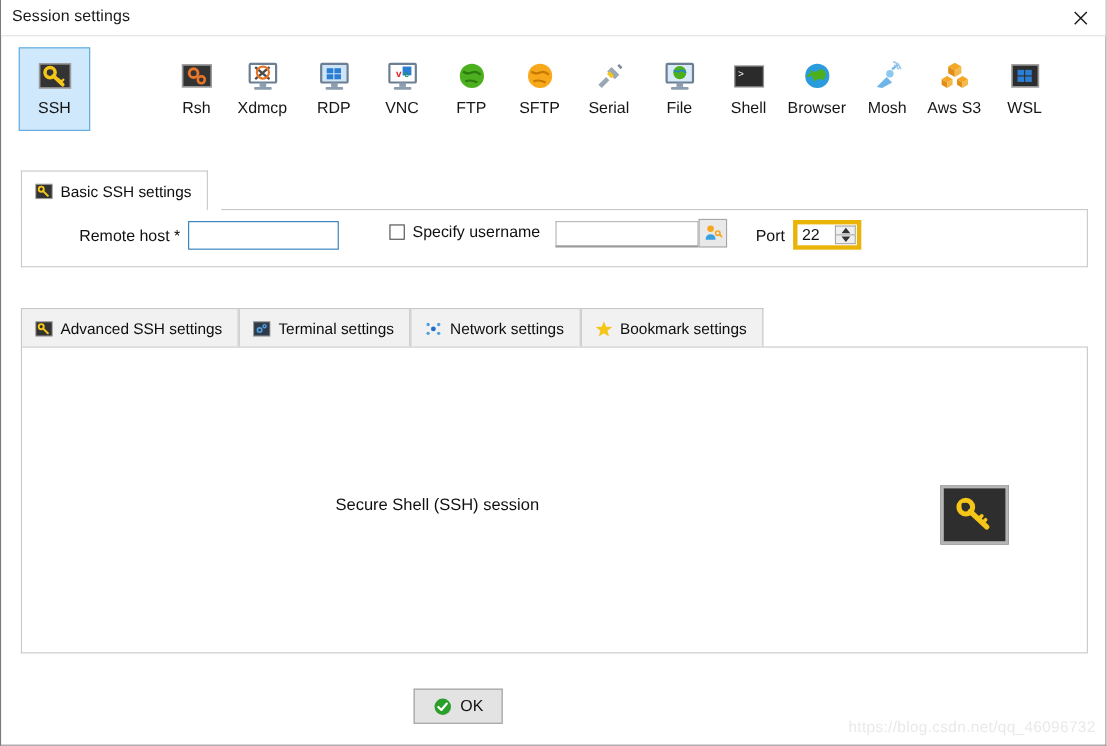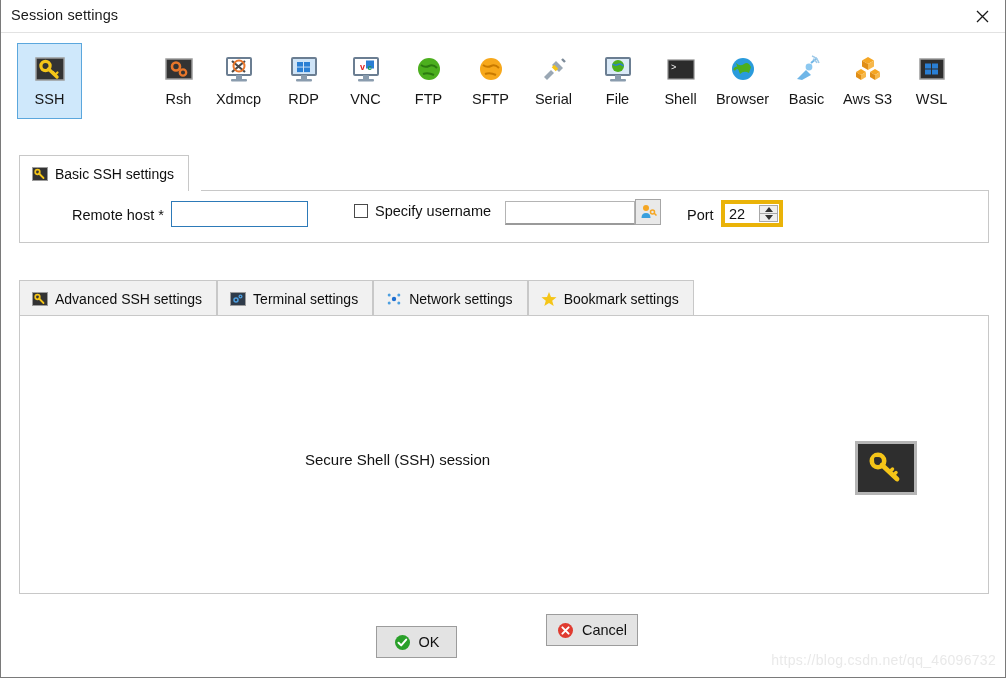--- a/index.html
+++ b/index.html
@@ -406,21 +406,21 @@
     </div>
 
     <div class="proto" style="left:773px">
       <svg class="ico" viewBox="0 0 32 32">
         <path d="M6 26 L15 17 L20 22 L11 27 Z" fill="#6fb6e8"></path>
         <circle cx="18" cy="14" r="3.4" fill="#8cc8f0"></circle>
         <path d="M20 10 L26 5" stroke="#6fb6e8" stroke-width="2"></path>
         <path d="M22 6 a8 8 0 0 1 4 4" stroke="#9ec9e8" stroke-width="1.5" fill="none"></path>
         <path d="M21 3 a11 11 0 0 1 7 7" stroke="#9ec9e8" stroke-width="1.5" fill="none"></path>
       </svg>
-      <span class="lbl">Basic</span>
+      <span class="lbl">Mosh</span>
     </div>
 
     <div class="proto" style="left:834px">
       <svg class="ico" viewBox="0 0 32 32">
         <path d="M16 4 L22 7.5 L16 11 L10 7.5 Z" fill="#f5a623"></path>
         <path d="M10 7.5 L16 11 L16 17 L10 13.5 Z" fill="#e08e16"></path>
         <path d="M22 7.5 L16 11 L16 17 L22 13.5 Z" fill="#f7b84b"></path>
         <path d="M9 16 L14 19 L9 22 L4 19 Z" fill="#f5a623"></path>
         <path d="M4 19 L9 22 L9 27 L4 24 Z" fill="#e08e16"></path>
         <path d="M14 19 L9 22 L9 27 L14 24 Z" fill="#f7b84b"></path>
@@ -546,22 +546,15 @@
   </div>
 
   <div class="footer-btn" id="ok-button">
     <svg width="17" height="17" viewBox="0 0 17 17">
       <circle cx="8.5" cy="8.5" r="7.5" fill="#2aa02a"></circle>
       <path d="M4.5 8.7 L7.2 11.4 L12.2 5.6" stroke="#ffffff" stroke-width="2" fill="none" stroke-linecap="round" stroke-linejoin="round"></path>
     </svg>
     <span>OK</span>
   </div>
 
-  <div class="footer-btn" id="cancel-button">
-    <svg width="17" height="17" viewBox="0 0 17 17">
-      <circle cx="8.5" cy="8.5" r="7.5" fill="#e03b30"></circle>
-      <path d="M5.4 5.4 L11.6 11.6 M11.6 5.4 L5.4 11.6" stroke="#ffffff" stroke-width="2" stroke-linecap="round"></path>
-    </svg>
-    <span>Cancel</span>
-  </div>
 
   <div class="watermark">https://blog.csdn.net/qq_46096732</div>
 </div>
 
 </body></html>

